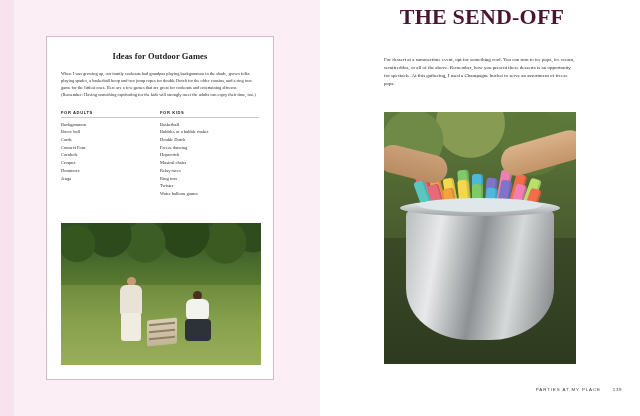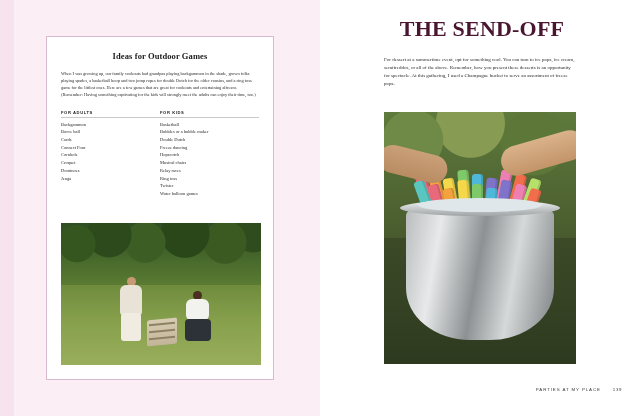--- a/index.html
+++ b/index.html
@@ -145,21 +145,21 @@
   .page-right {
     position: relative;
     width: 320px;
     height: 416px;
     background: #ffffff;
     box-sizing: border-box;
   }
   .headline {
     position: absolute;
     left: 64px;
-    top: 18px;
+    top: 6px;
     width: 196px;
     text-align: center;
     font-family: "Liberation Serif", serif;
     font-weight: bold;
     font-size: 22px;
     letter-spacing: 0.2px;
     color: #4a1530;
     line-height: 1;
   }
   .intro {

